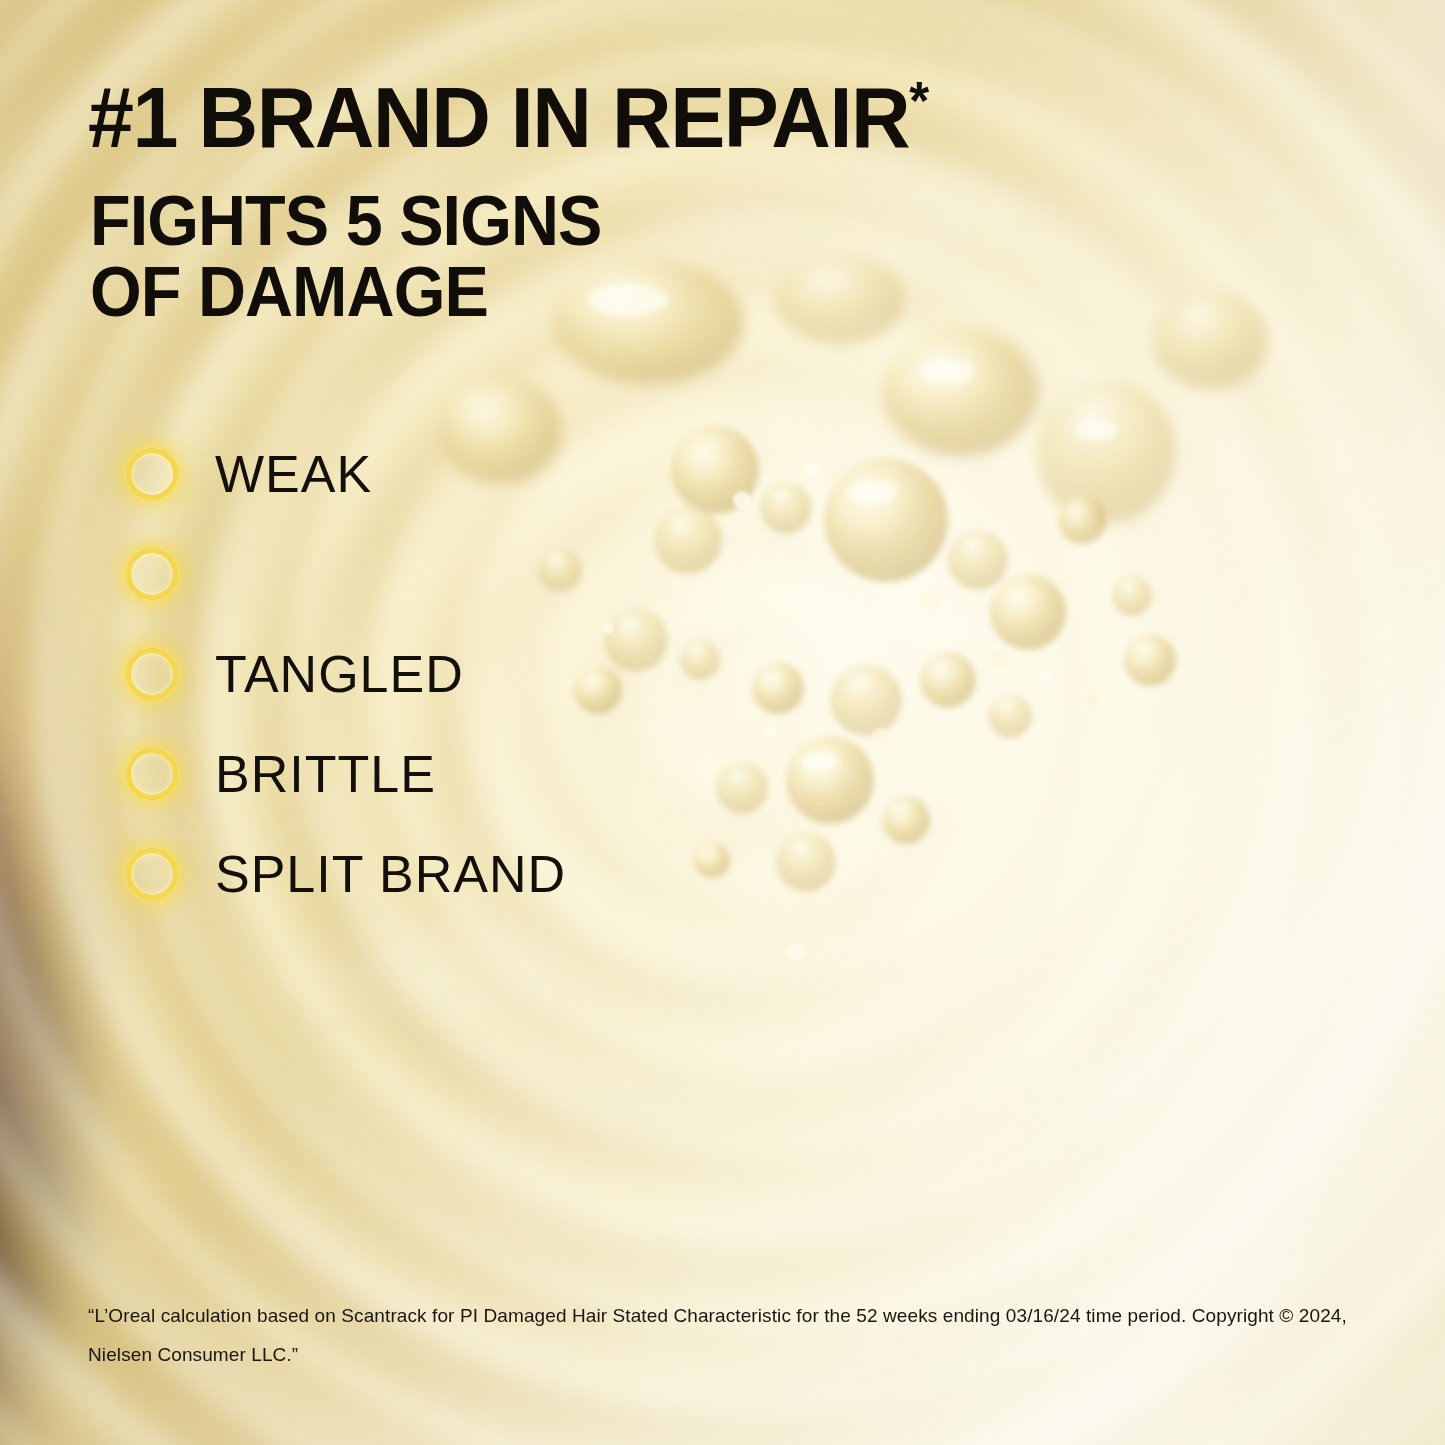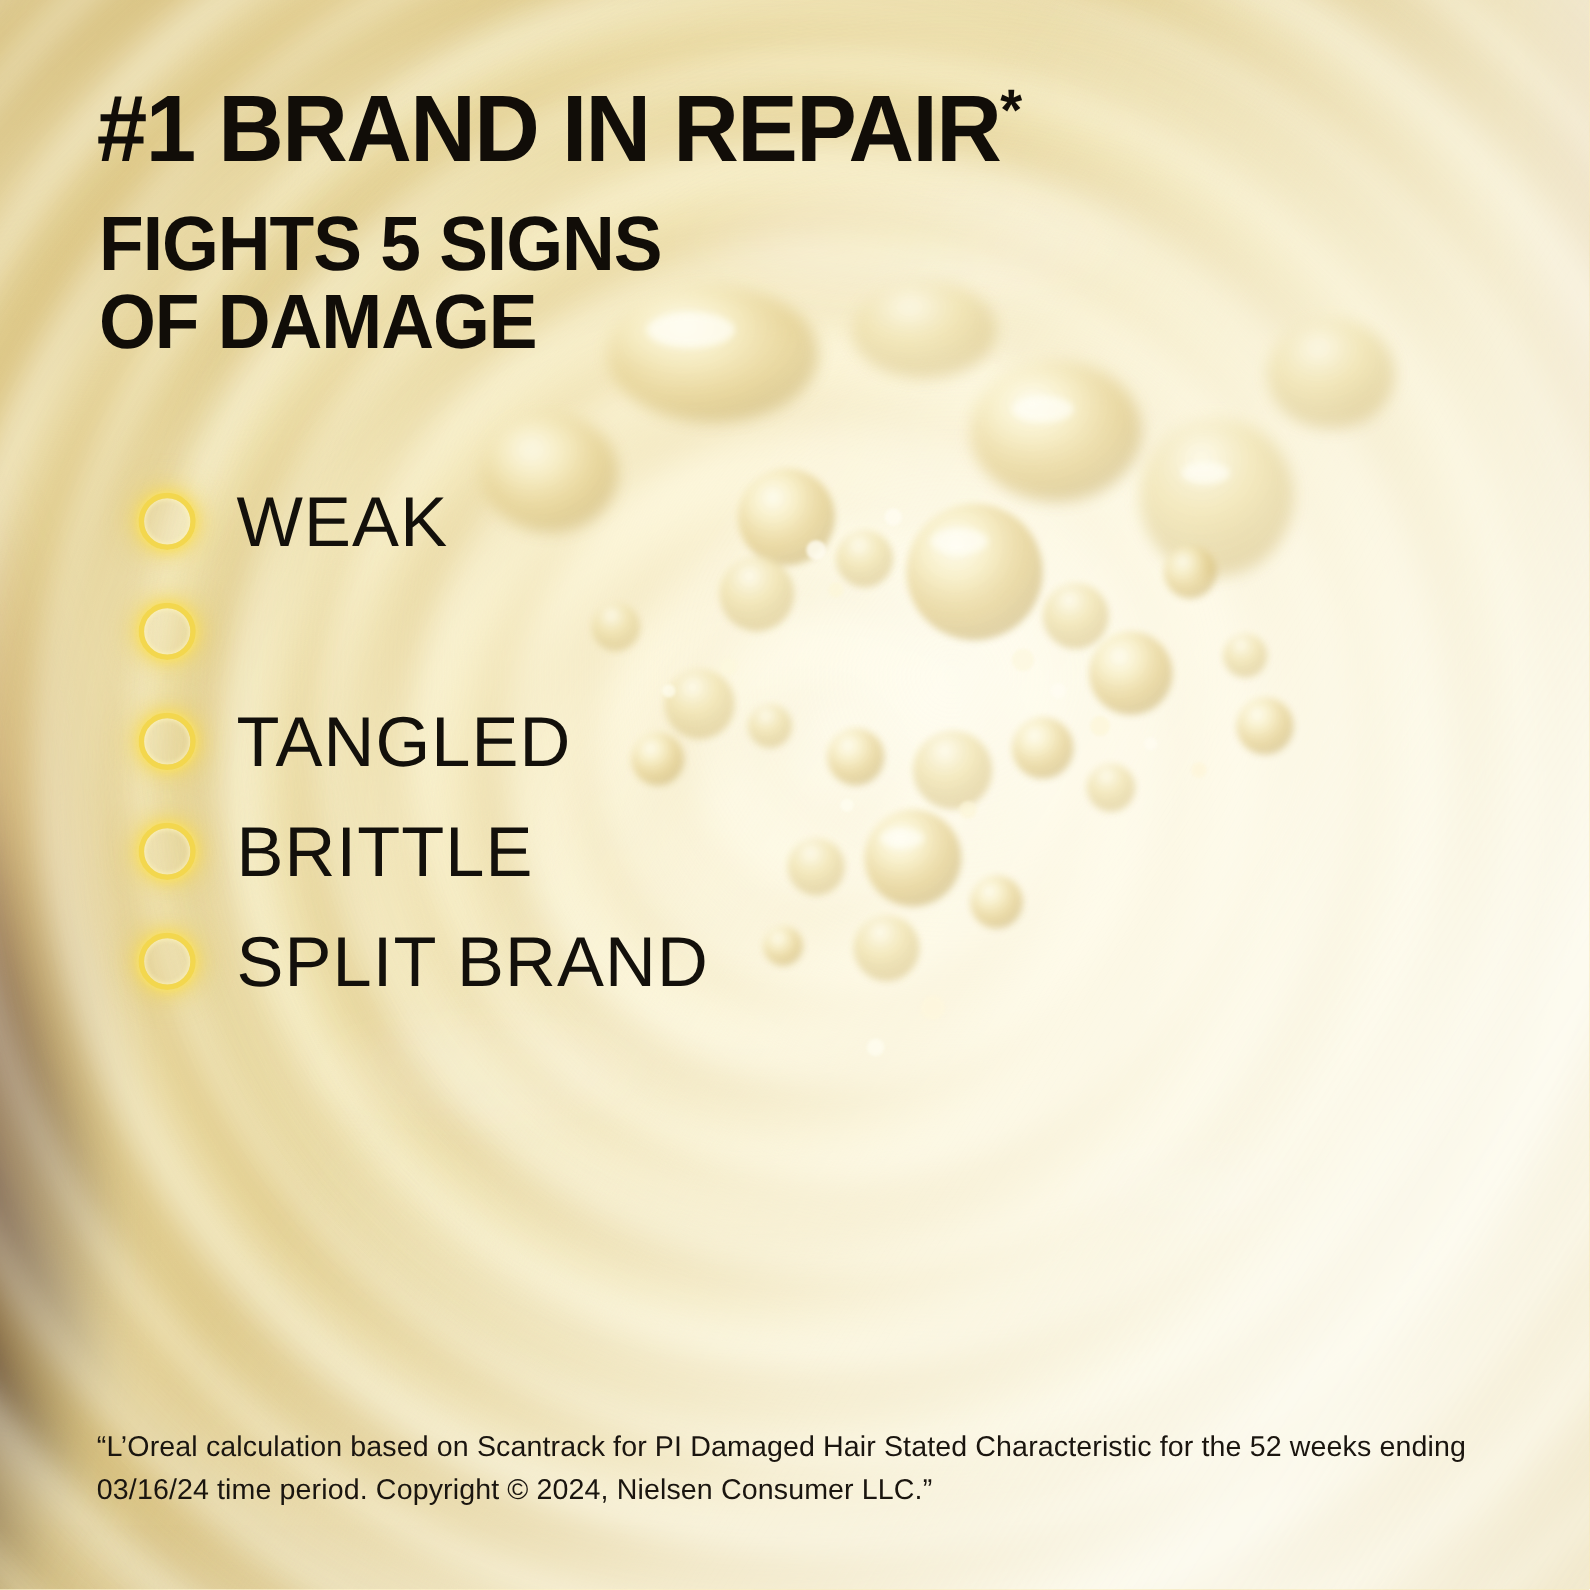--- a/index.html
+++ b/index.html
@@ -10,21 +10,21 @@
   }
   body {
     font-family: "Liberation Sans", sans-serif;
   }
 
   #panel {
     position: relative;
     width: 1445px;
     height: 1445px;
     overflow: hidden;
-    background: #fde047;
+    background: #be185d;
     -webkit-font-smoothing: antialiased;
   }
 
   
   .bg-layer {
     position: absolute;
     inset: -12%;
     pointer-events: none;
   }
 
@@ -166,34 +166,34 @@
     border: 5px solid #f3d74e;
     box-sizing: border-box;
     box-shadow:
       0 0 4px 1px rgba(248,226,110,0.95),
       0 0 13px 4px rgba(246,219,92,0.72),
       0 0 26px 9px rgba(240,208,70,0.38),
       inset 0 0 5px 1px rgba(255,246,188,0.85);
   }
   .damage-label {
     margin-left: 37px;
-    font-size: 64px;
+    font-size: 52px;
     font-weight: 300;
     letter-spacing: 1.0px;
     color: #13100b;
     line-height: 1;
     white-space: nowrap;
   }
 
   #footnote {
     position: absolute;
     left: 88px;
     top: 1296px;
     width: 1290px;
-    font-size: 26px;
+    font-size: 19px;
     line-height: 39px;
     font-weight: 300;
     letter-spacing: 0.1px;
     color: #1a150f;
   }
 </style>
 </head>
 <body>
 
 <div id="panel">

